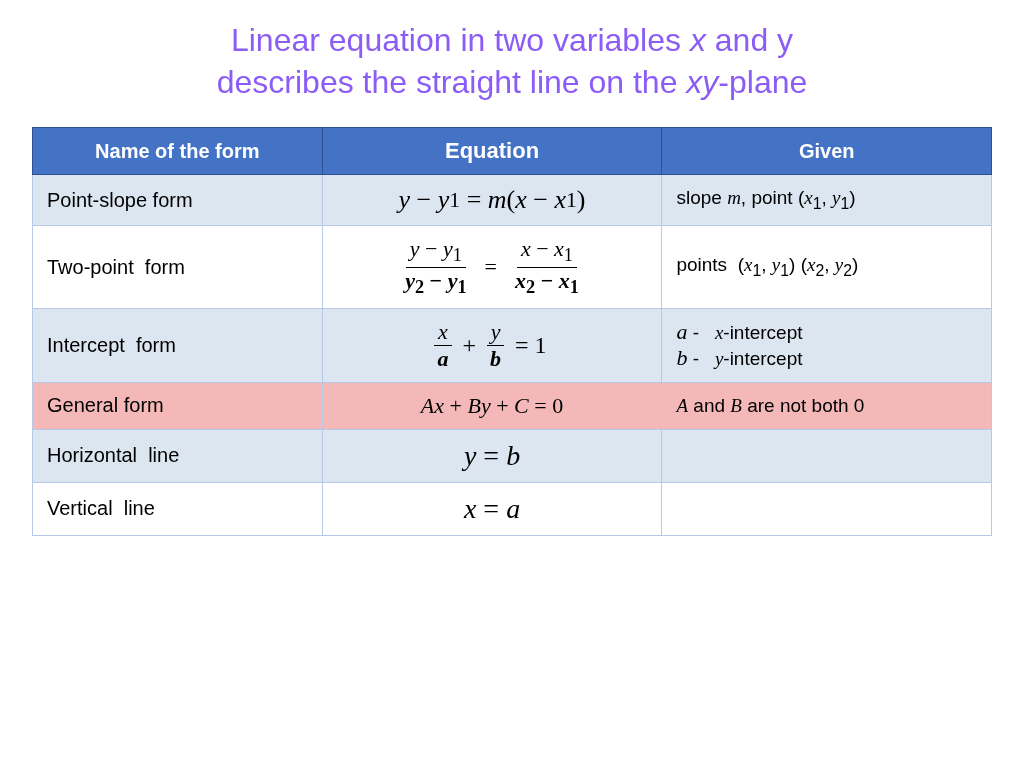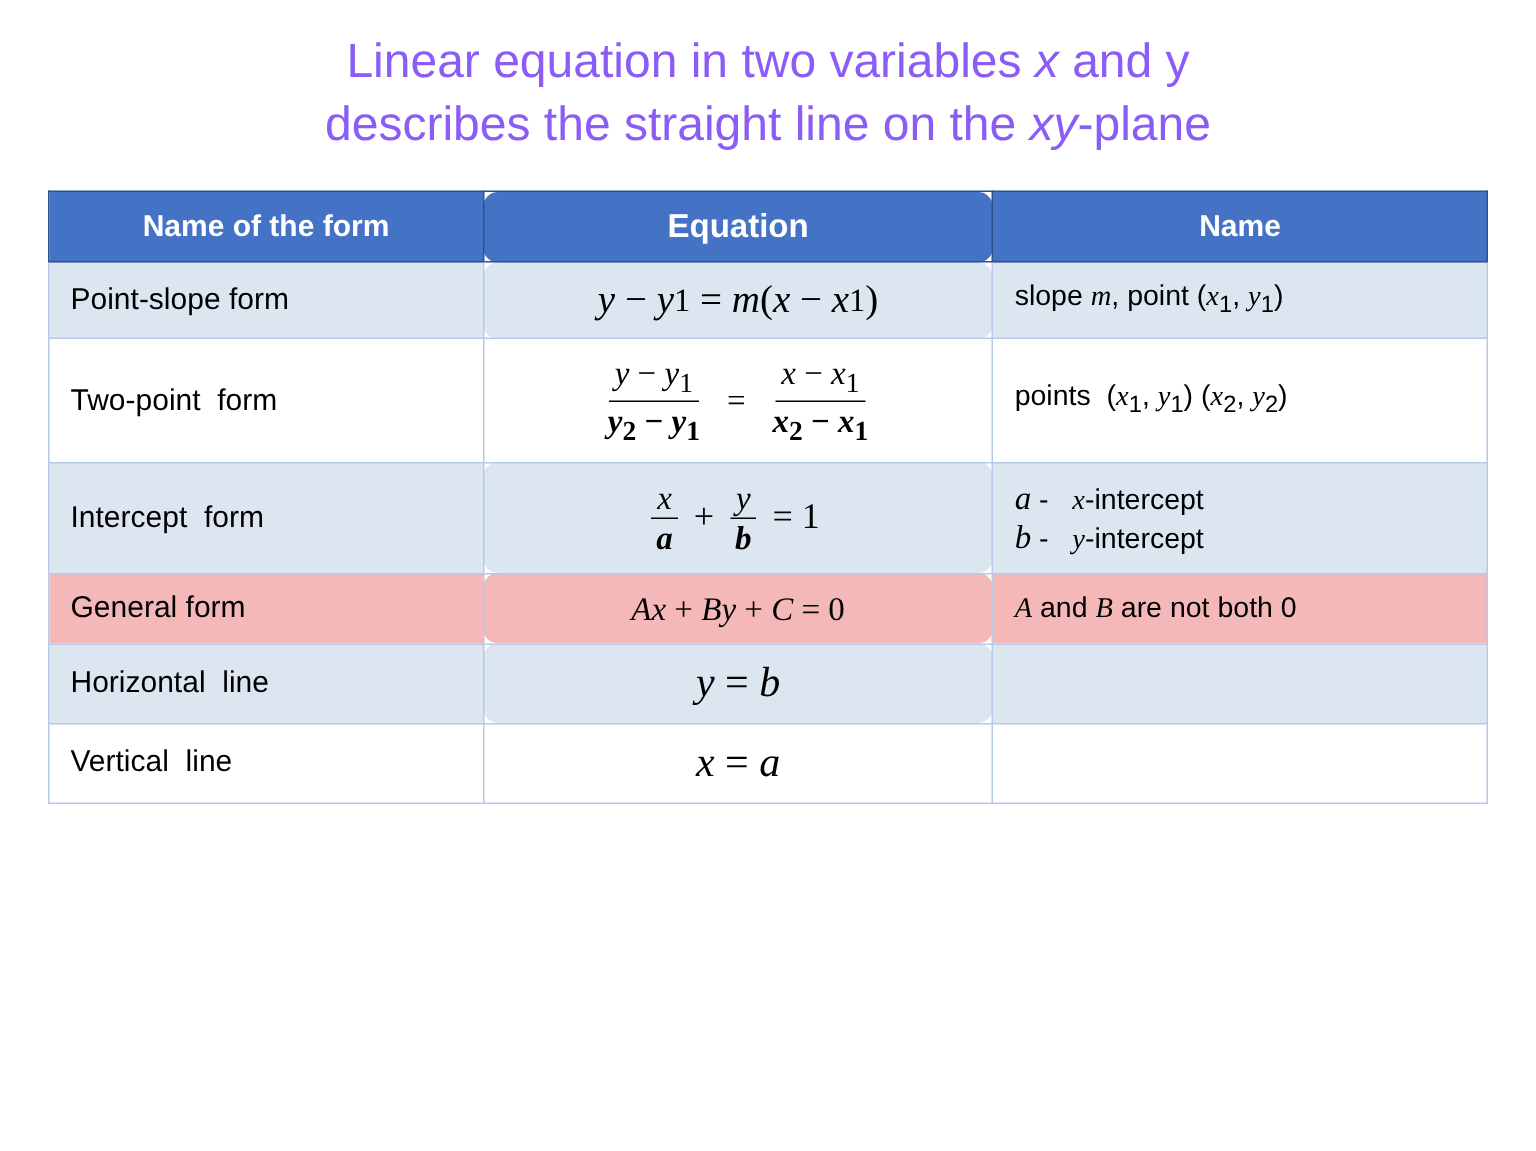--- a/index.html
+++ b/index.html
@@ -72,21 +72,20 @@
 
     .col-name {
       width: 290px;
       font-size: 20px;
     }
 
     .col-equation {
       width: 340px;
       text-align: center;
       font-size: 22px;
-      border-radius: 10px;
     }
 
     .col-given {
       width: 330px;
       font-size: 20px;
     }
 
     .math {
       font-family: 'Times New Roman', Times, serif;
       font-style: italic;
@@ -137,21 +136,21 @@
 <h1 class="page-title">
   Linear equation in two variables <em>x</em> and y<br>
   describes the straight line on the <em>xy</em>-plane
 </h1>
 
 <table>
   <thead>
     <tr>
       <th class="col-name">Name of the form</th>
       <th class="col-equation">Equation</th>
-      <th class="col-given">Name</th>
+      <th class="col-given">Given</th>
     </tr>
   </thead>
   <tbody>
 
     <tr>
       <td class="col-name">Point-slope form</td>
       <td class="col-equation">
         <div class="math-block">
           <span class="math">y</span>&nbsp;−&nbsp;<span class="math">y</span><sub>1</sub>&nbsp;=&nbsp;<span class="math">m</span>(<span class="math">x</span>&nbsp;−&nbsp;<span class="math">x</span><sub>1</sub>)
         </div>

